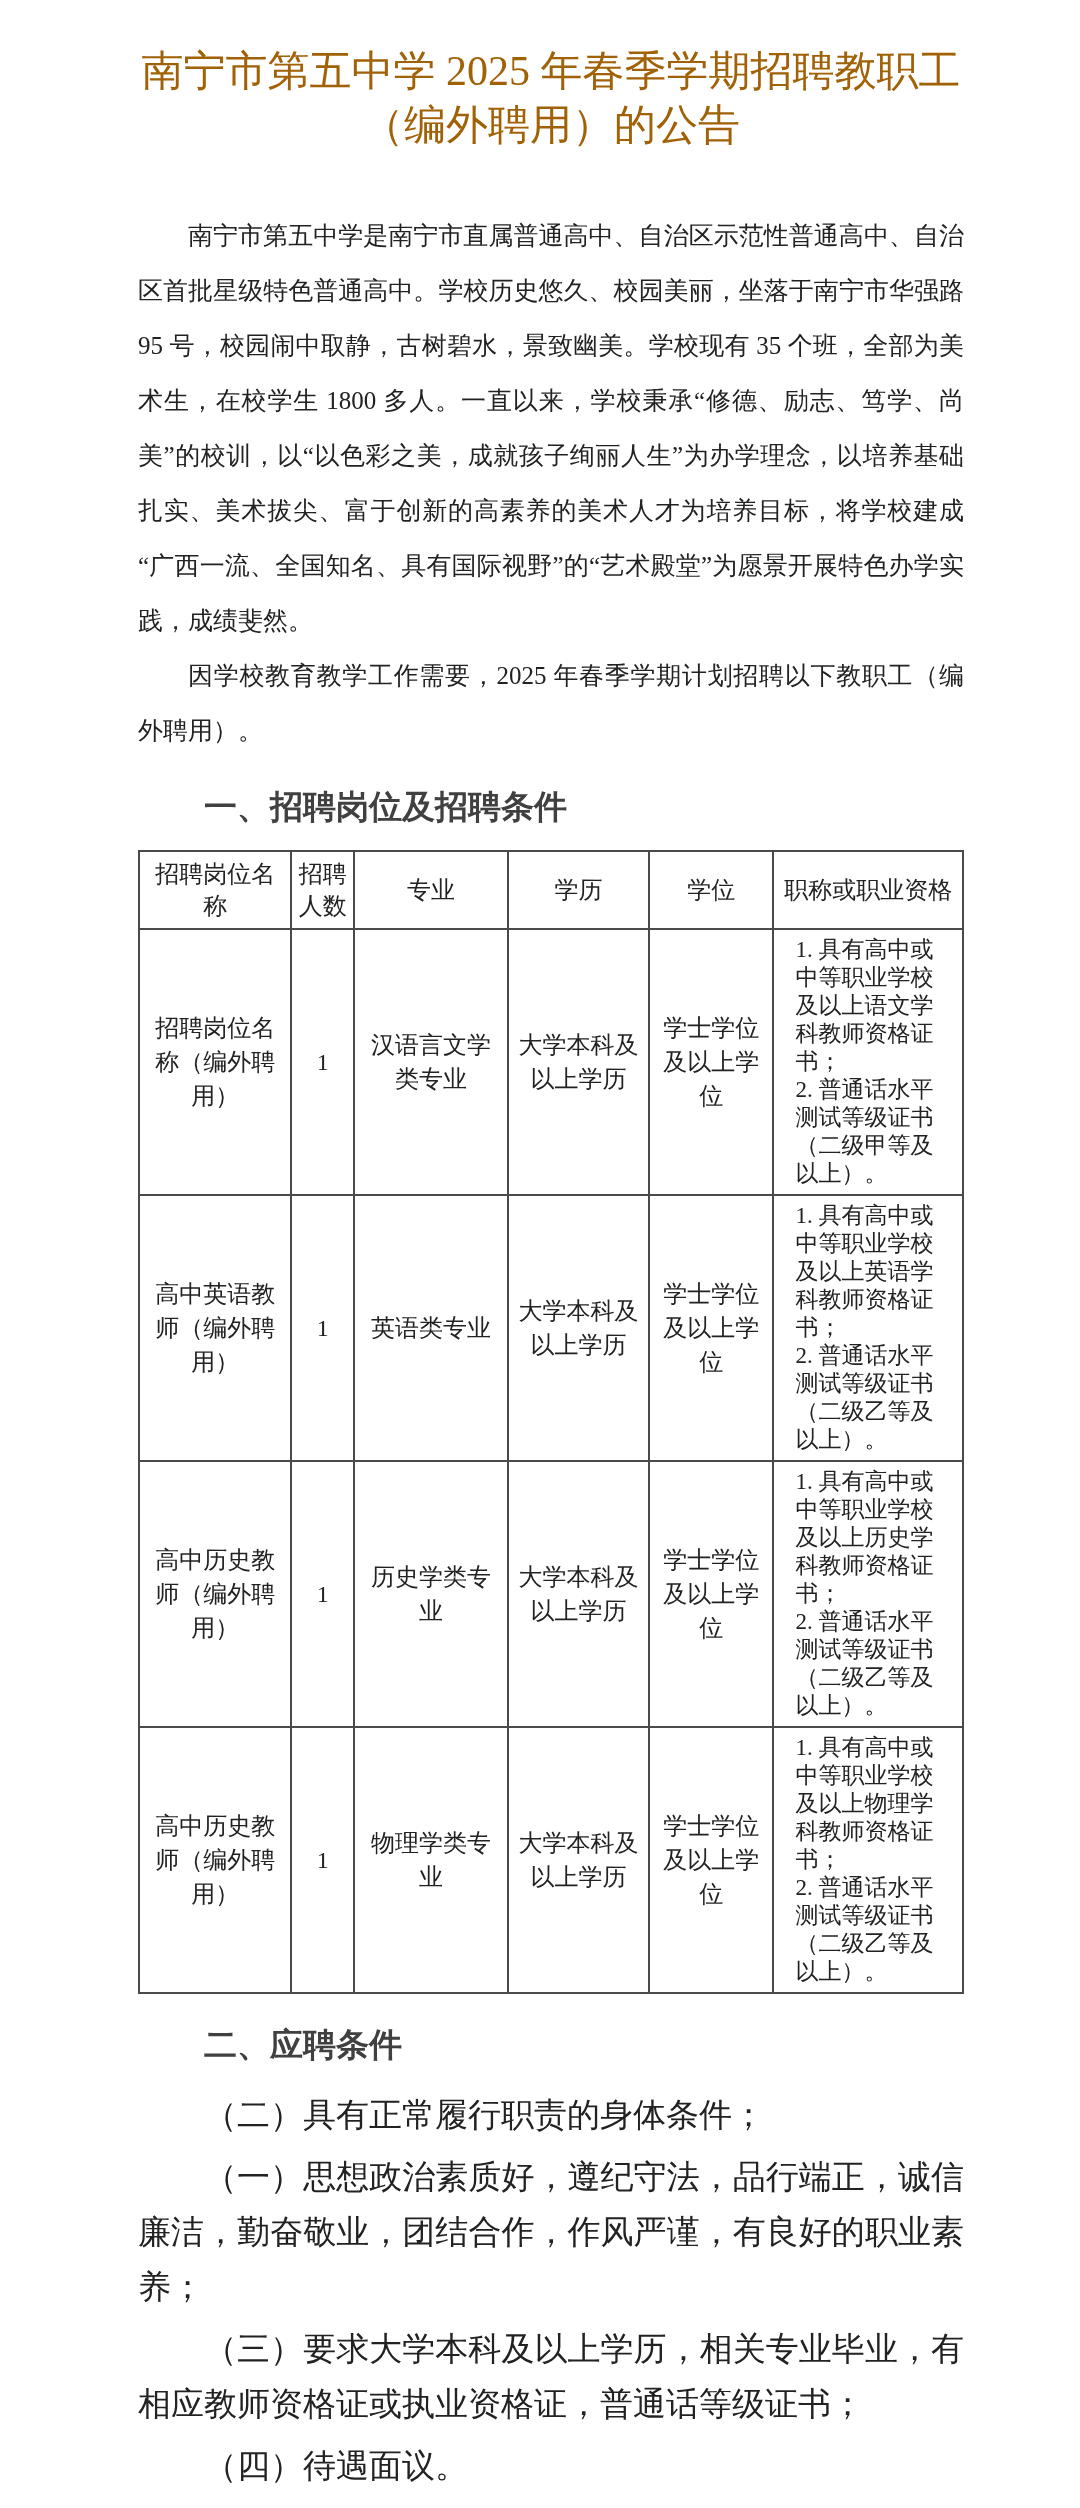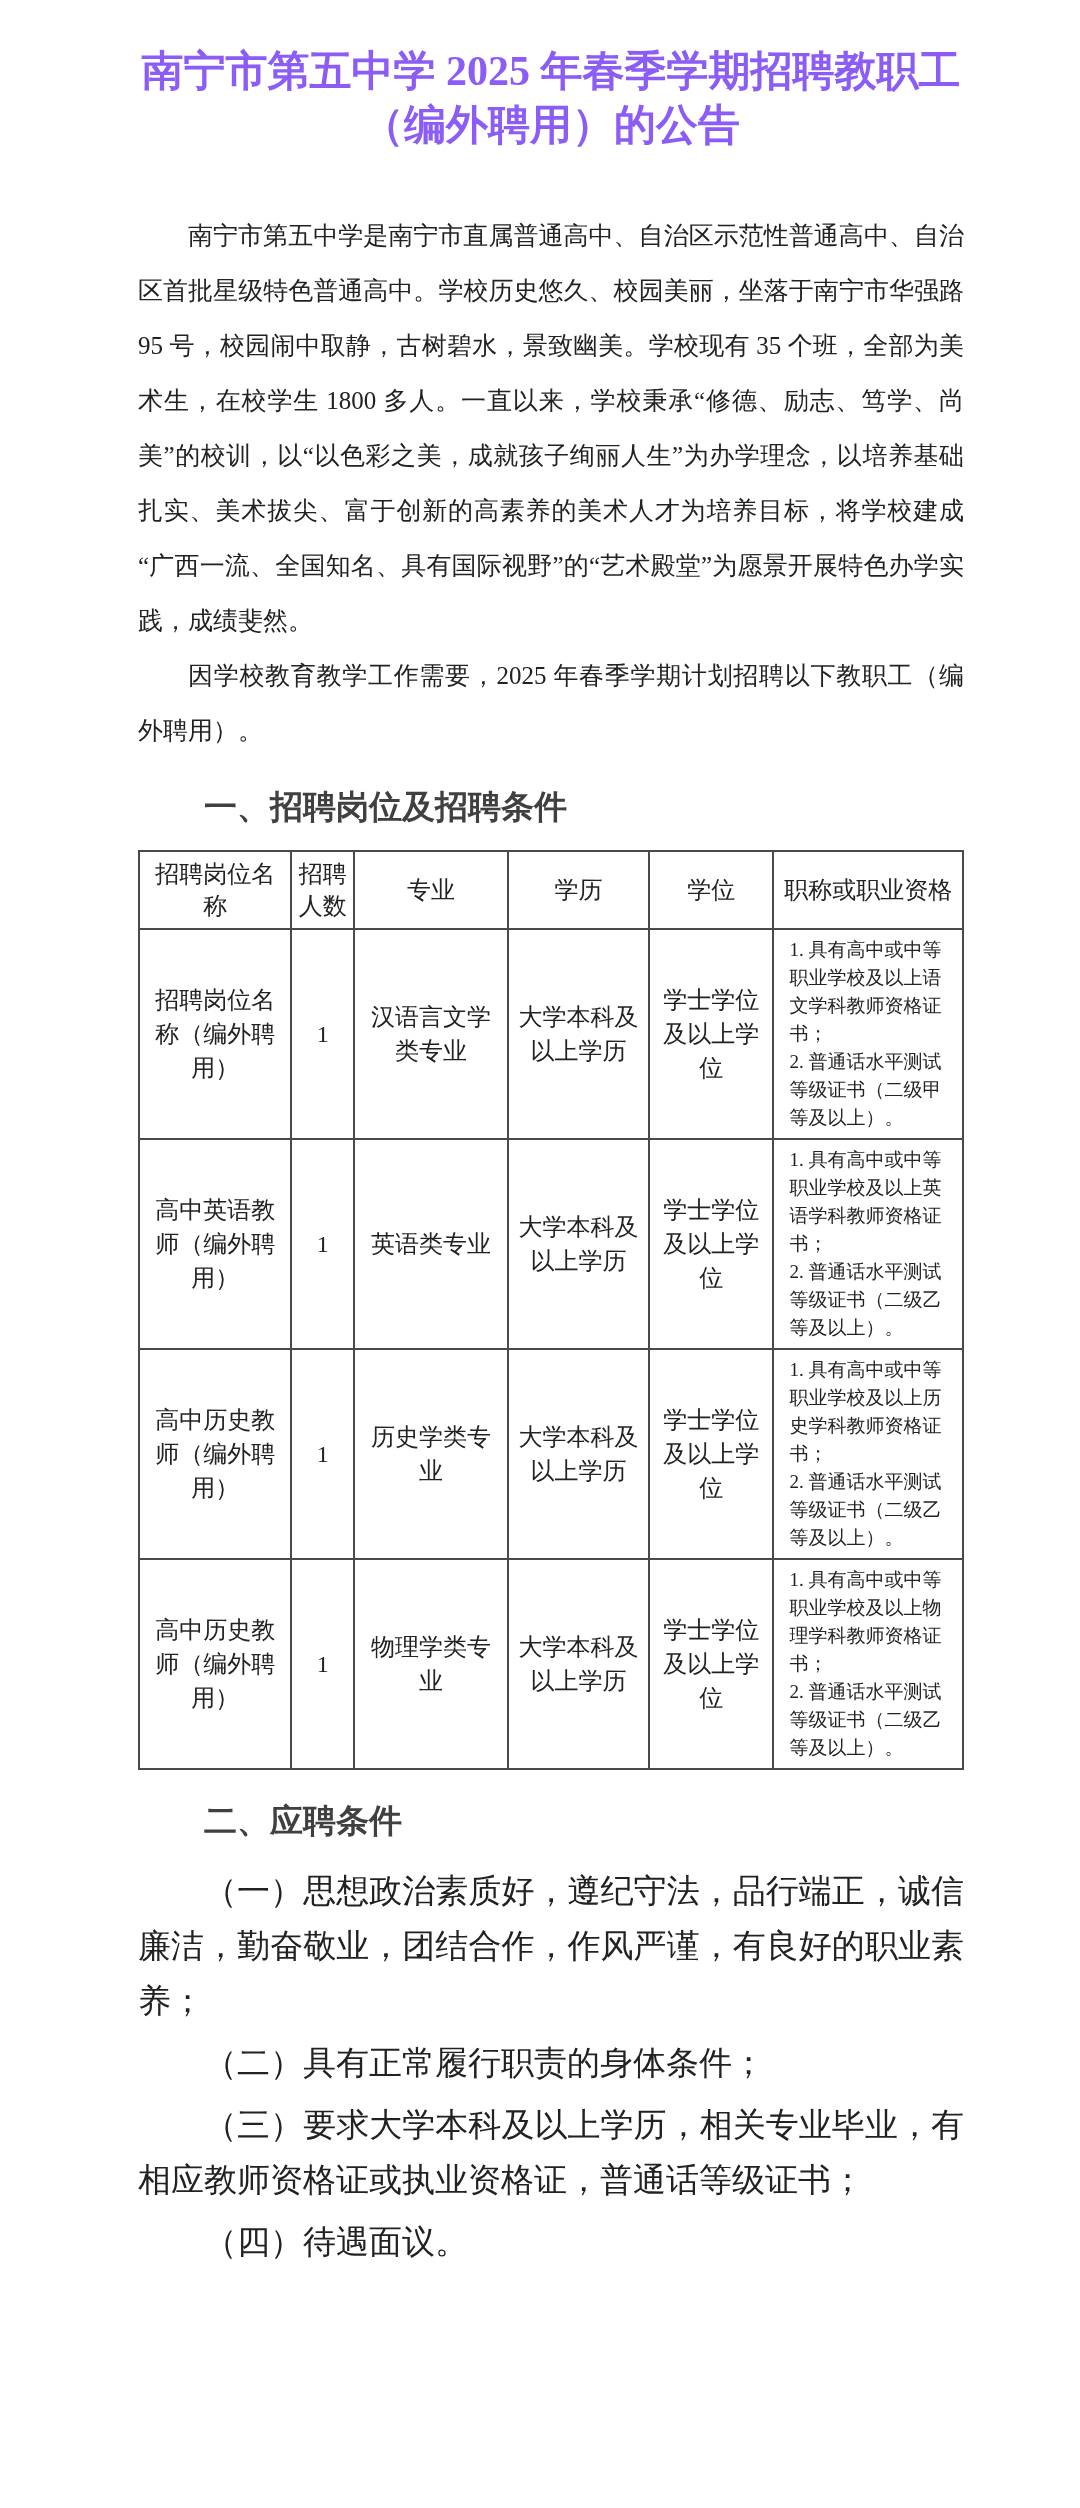--- a/index.html
+++ b/index.html
@@ -12,22 +12,22 @@
     min-height: 2508px;
     box-sizing: border-box;
     background: #ffffff;
     color: #1f1f1f;
     padding: 44px 116px 60px 138px;
     font-family: "Liberation Serif", serif;
   }
   .doc-title {
     font-size: 42px;
     line-height: 54px;
-    font-weight: bold;
-    color: #8b5cf6;
+    font-weight: normal;
+    color: #a16207;
     text-align: center;
     margin: 0 0 56px 0;
     font-family: "Liberation Serif", serif;
   }
   .para {
     font-size: 25px;
     line-height: 55px;
     text-align: justify;
     text-indent: 2em;
     margin: 0;
@@ -62,24 +62,24 @@
     font-size: 24px;
     line-height: 32px;
     height: 76px;
   }
   table.recruit td {
     font-size: 24px;
     line-height: 34px;
   }
   table.recruit td.qual {
     text-align: left;
-    font-size: 19px;
+    font-size: 23px;
     line-height: 28px;
     white-space: pre-line;
-    padding: 6px 15px;
+    padding: 6px 21px;
   }
   .cond-item {
     font-size: 33px;
     line-height: 55px;
     text-align: justify;
     text-indent: 2em;
     margin: 0 0 7px 0;
     color: #222222;
   }
 </style>
@@ -149,18 +149,18 @@
         <td>大学本科及以上学历</td>
         <td>学士学位及以上学位</td>
         <td class="qual">1. 具有高中或中等职业学校及以上物理学科教师资格证书；
 2. 普通话水平测试等级证书（二级乙等及以上）。</td>
       </tr>
     </tbody>
   </table>
 
   <h2 class="sec-heading">二、应聘条件</h2>
 
+  <p class="cond-item">（二）具有正常履行职责的身体条件；</p>
   <p class="cond-item">（一）思想政治素质好，遵纪守法，品行端正，诚信廉洁，勤奋敬业，团结合作，作风严谨，有良好的职业素养；</p>
-  <p class="cond-item">（二）具有正常履行职责的身体条件；</p>
   <p class="cond-item">（三）要求大学本科及以上学历，相关专业毕业，有相应教师资格证或执业资格证，普通话等级证书；</p>
   <p class="cond-item">（四）待遇面议。</p>
 
 </div>
 
 </body></html>

